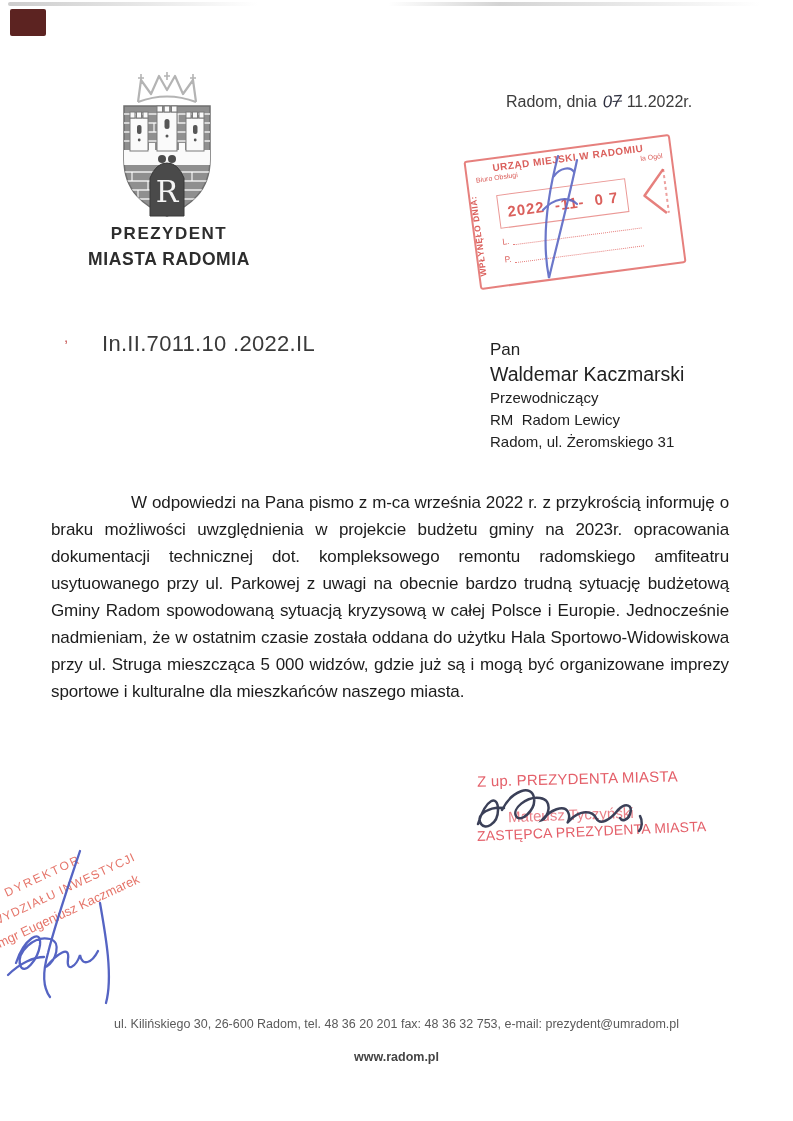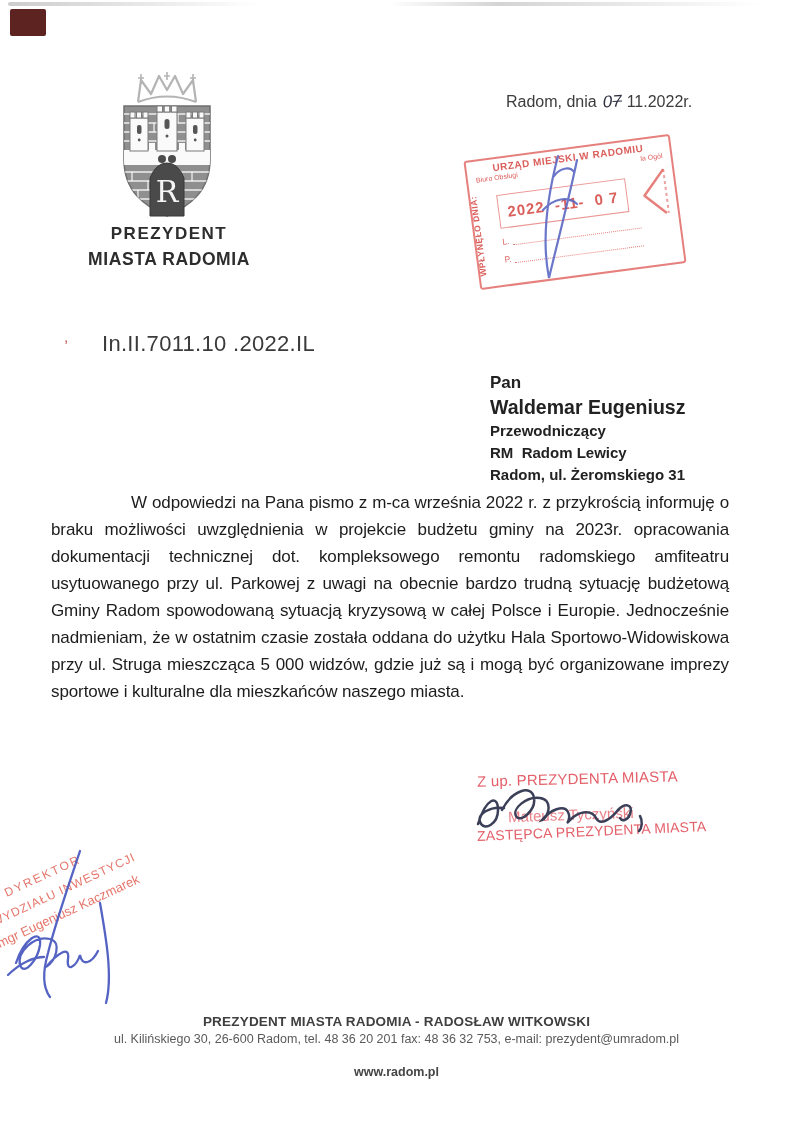--- a/index.html
+++ b/index.html
@@ -37,21 +37,21 @@
   .stamp .datebox{position:absolute;left:26px;top:36px;width:128px;height:32px;
     border:1.5px solid rgba(221,84,80,.65);display:flex;align-items:center;justify-content:center;
     font-size:15px;font-weight:bold;letter-spacing:1px;white-space:pre;}
   .stamp .dotrow{position:absolute;left:26px;width:140px;display:flex;align-items:flex-end;font-size:8.5px;}
   .stamp .dotrow .dots{flex:1;border-bottom:1.5px dotted rgba(221,84,80,.8);margin-left:3px;height:8px;}
   .stamp .chev{position:absolute;right:3px;top:28px;}
   
   .red-tick{left:64px;top:328px;color:#c4504d;font-size:15px;}
   .refno{left:102px;top:331px;font-size:22px;color:#3a3a3a;letter-spacing:.3px;}
   
-  .recipient{left:490px;top:372px;font-weight:bold;color:#222;}
+  .recipient{left:490px;top:339px;font-weight:normal;color:#222;}
   .recipient div{white-space:pre;line-height:22px;}
   .recipient .r0{font-size:17px;}
   .recipient .r1{font-size:19.5px;line-height:26px;}
   .recipient .r2,.recipient .r3,.recipient .r4{font-size:15px;}
   
   .body-par{left:51px;top:489px;width:678px;font-size:17px;line-height:27px;
     text-align:justify;color:#1c1c1c;text-indent:80px;letter-spacing:-0.1px;}
   
   .approval-onbehalf{left:477px;top:770px;font-size:15px;color:#e4606a;transform:rotate(-1.5deg);letter-spacing:.2px;}
   .approval-name{left:508px;top:806px;font-size:15px;color:#e4606a;opacity:.8;transform:rotate(-2deg);}
@@ -195,21 +195,21 @@
         <path d="M26,30 C32,22 42,20 46,26"></path>
       </g>
     </svg>
   </div>
 
   <div class="abs red-tick">,</div>
   <div class="abs refno">In.II.7011.10 .2022.IL</div>
 
   <div class="abs recipient">
     <div class="r0">Pan</div>
-    <div class="r1">Waldemar Eugeniusz</div>
+    <div class="r1">Waldemar Kaczmarski</div>
     <div class="r2">Przewodniczący</div>
     <div class="r3">RM  Radom Lewicy</div>
     <div class="r4">Radom, ul. Żeromskiego 31</div>
   </div>
 
   <div class="abs body-par">W odpowiedzi na Pana pismo z m-ca września 2022 r.  z przykrością informuję o braku możliwości uwzględnienia w projekcie budżetu gminy na 2023r. opracowania dokumentacji technicznej dot. kompleksowego remontu radomskiego amfiteatru usytuowanego przy ul. Parkowej  z uwagi na obecnie bardzo trudną sytuację budżetową Gminy Radom spowodowaną sytuacją kryzysową w całej Polsce i Europie. Jednocześnie nadmieniam, że w ostatnim czasie została oddana do użytku Hala Sportowo-Widowiskowa przy ul. Struga mieszcząca 5 000 widzów, gdzie  już są i mogą być organizowane imprezy sportowe i kulturalne dla mieszkańców naszego miasta.</div>
 
   <div class="abs approval-onbehalf">Z up. PREZYDENTA MIASTA</div>
   <div class="abs approval-name">Mateusz Tyczyński</div>
   <div class="abs approval-title">ZASTĘPCA PREZYDENTA MIASTA</div>
@@ -234,18 +234,17 @@
       <g fill="none" stroke="#4c5cc0" stroke-width="2.3" stroke-linecap="round" opacity=".95">
         <path d="M80,6 C70,36 56,76 48,108 C44,122 41,140 50,152"></path>
         <path d="M16,118 C24,94 42,82 40,100 C38,114 24,132 20,120 C17,107 34,90 50,94 C62,97 56,116 46,122 C58,108 70,100 68,114 C66,128 76,122 80,110 C82,122 92,118 98,106"></path>
         <path d="M100,58 C106,92 113,132 106,158"></path>
         <path d="M8,130 C20,118 34,112 44,112"></path>
       </g>
     </svg>
   </div>
 
   <div class="abs footer">
-    <div class="f1">PREZYDENT MIASTA RADOMIA - RADOSŁAW WITKOWSKI</div>
     <div class="f2">ul. Kilińskiego 30, 26-600 Radom, tel. 48 36 20 201 fax: 48 36 32 753, e-mail: prezydent@umradom.pl</div>
     <div class="f3">www.radom.pl</div>
   </div>
 
 </div>
 
 </body></html>

